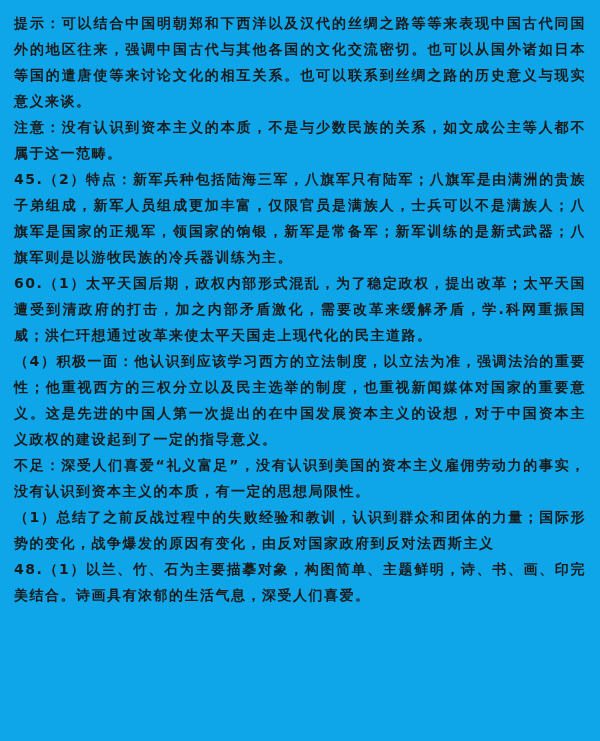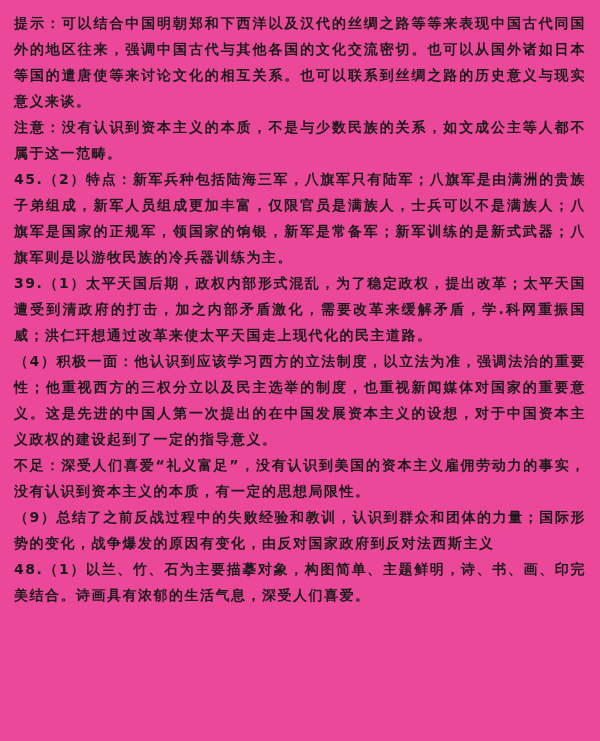--- a/index.html
+++ b/index.html
@@ -12,21 +12,21 @@
     height: 741px;
     position: relative;
     overflow: hidden;
     font-family: "DejaVu Sans", sans-serif;
   }
   .page {
     position: relative;
     width: 572px;
     height: 721px;
     padding: 10px 14px;
-    background: #ec4899;
+    background: #0ea5e9;
     z-index: 1;
   }
   .para {
     margin: 0;
     font-size: 14px;
     line-height: 26px;
     letter-spacing: 1.5px;
     color: #1b1b1b;
     font-weight: 600;
     text-align: justify;
@@ -153,19 +153,19 @@
     <div class="wm-red">高考试题参考答案</div>
     <div class="wm-red faint">侵权必究</div>
   </div>
 
 </div>
 
 <div class="page">
   <p class="para">提示：可以结合中国明朝郑和下西洋以及汉代的丝绸之路等等来表现中国古代同国外的地区往来，强调中国古代与其他各国的文化交流密切。也可以从国外诸如日本等国的遣唐使等来讨论文化的相互关系。也可以联系到丝绸之路的历史意义与现实意义来谈。</p>
   <p class="para">注意：没有认识到资本主义的本质，不是与少数民族的关系，如文成公主等人都不属于这一范畴。</p>
   <p class="para">45.（2）特点：新军兵种包括陆海三军，八旗军只有陆军；八旗军是由满洲的贵族子弟组成，新军人员组成更加丰富，仅限官员是满族人，士兵可以不是满族人；八旗军是国家的正规军，领国家的饷银，新军是常备军；新军训练的是新式武器；八旗军则是以游牧民族的冷兵器训练为主。</p>
-  <p class="para">39.（1）太平天国后期，政权内部形式混乱，为了稳定政权，提出改革；太平天国遭受到清政府的打击，加之内部矛盾激化，需要改革来缓解矛盾，学.科网重振国威；洪仁玕想通过改革来使太平天国走上现代化的民主道路。</p>
+  <p class="para">60.（1）太平天国后期，政权内部形式混乱，为了稳定政权，提出改革；太平天国遭受到清政府的打击，加之内部矛盾激化，需要改革来缓解矛盾，学.科网重振国威；洪仁玕想通过改革来使太平天国走上现代化的民主道路。</p>
   <p class="para">（4）积极一面：他认识到应该学习西方的立法制度，以立法为准，强调法治的重要性；他重视西方的三权分立以及民主选举的制度，也重视新闻媒体对国家的重要意义。这是先进的中国人第一次提出的在中国发展资本主义的设想，对于中国资本主义政权的建设起到了一定的指导意义。</p>
   <p class="para">不足：深受人们喜爱“礼义富足”，没有认识到美国的资本主义雇佣劳动力的事实，没有认识到资本主义的本质，有一定的思想局限性。</p>
-  <p class="para">（9）总结了之前反战过程中的失败经验和教训，认识到群众和团体的力量；国际形势的变化，战争爆发的原因有变化，由反对国家政府到反对法西斯主义</p>
+  <p class="para">（1）总结了之前反战过程中的失败经验和教训，认识到群众和团体的力量；国际形势的变化，战争爆发的原因有变化，由反对国家政府到反对法西斯主义</p>
   <p class="para">48.（1）以兰、竹、石为主要描摹对象，构图简单、主题鲜明，诗、书、画、印完美结合。诗画具有浓郁的生活气息，深受人们喜爱。</p>
 
 </div>
 
 </body></html>

